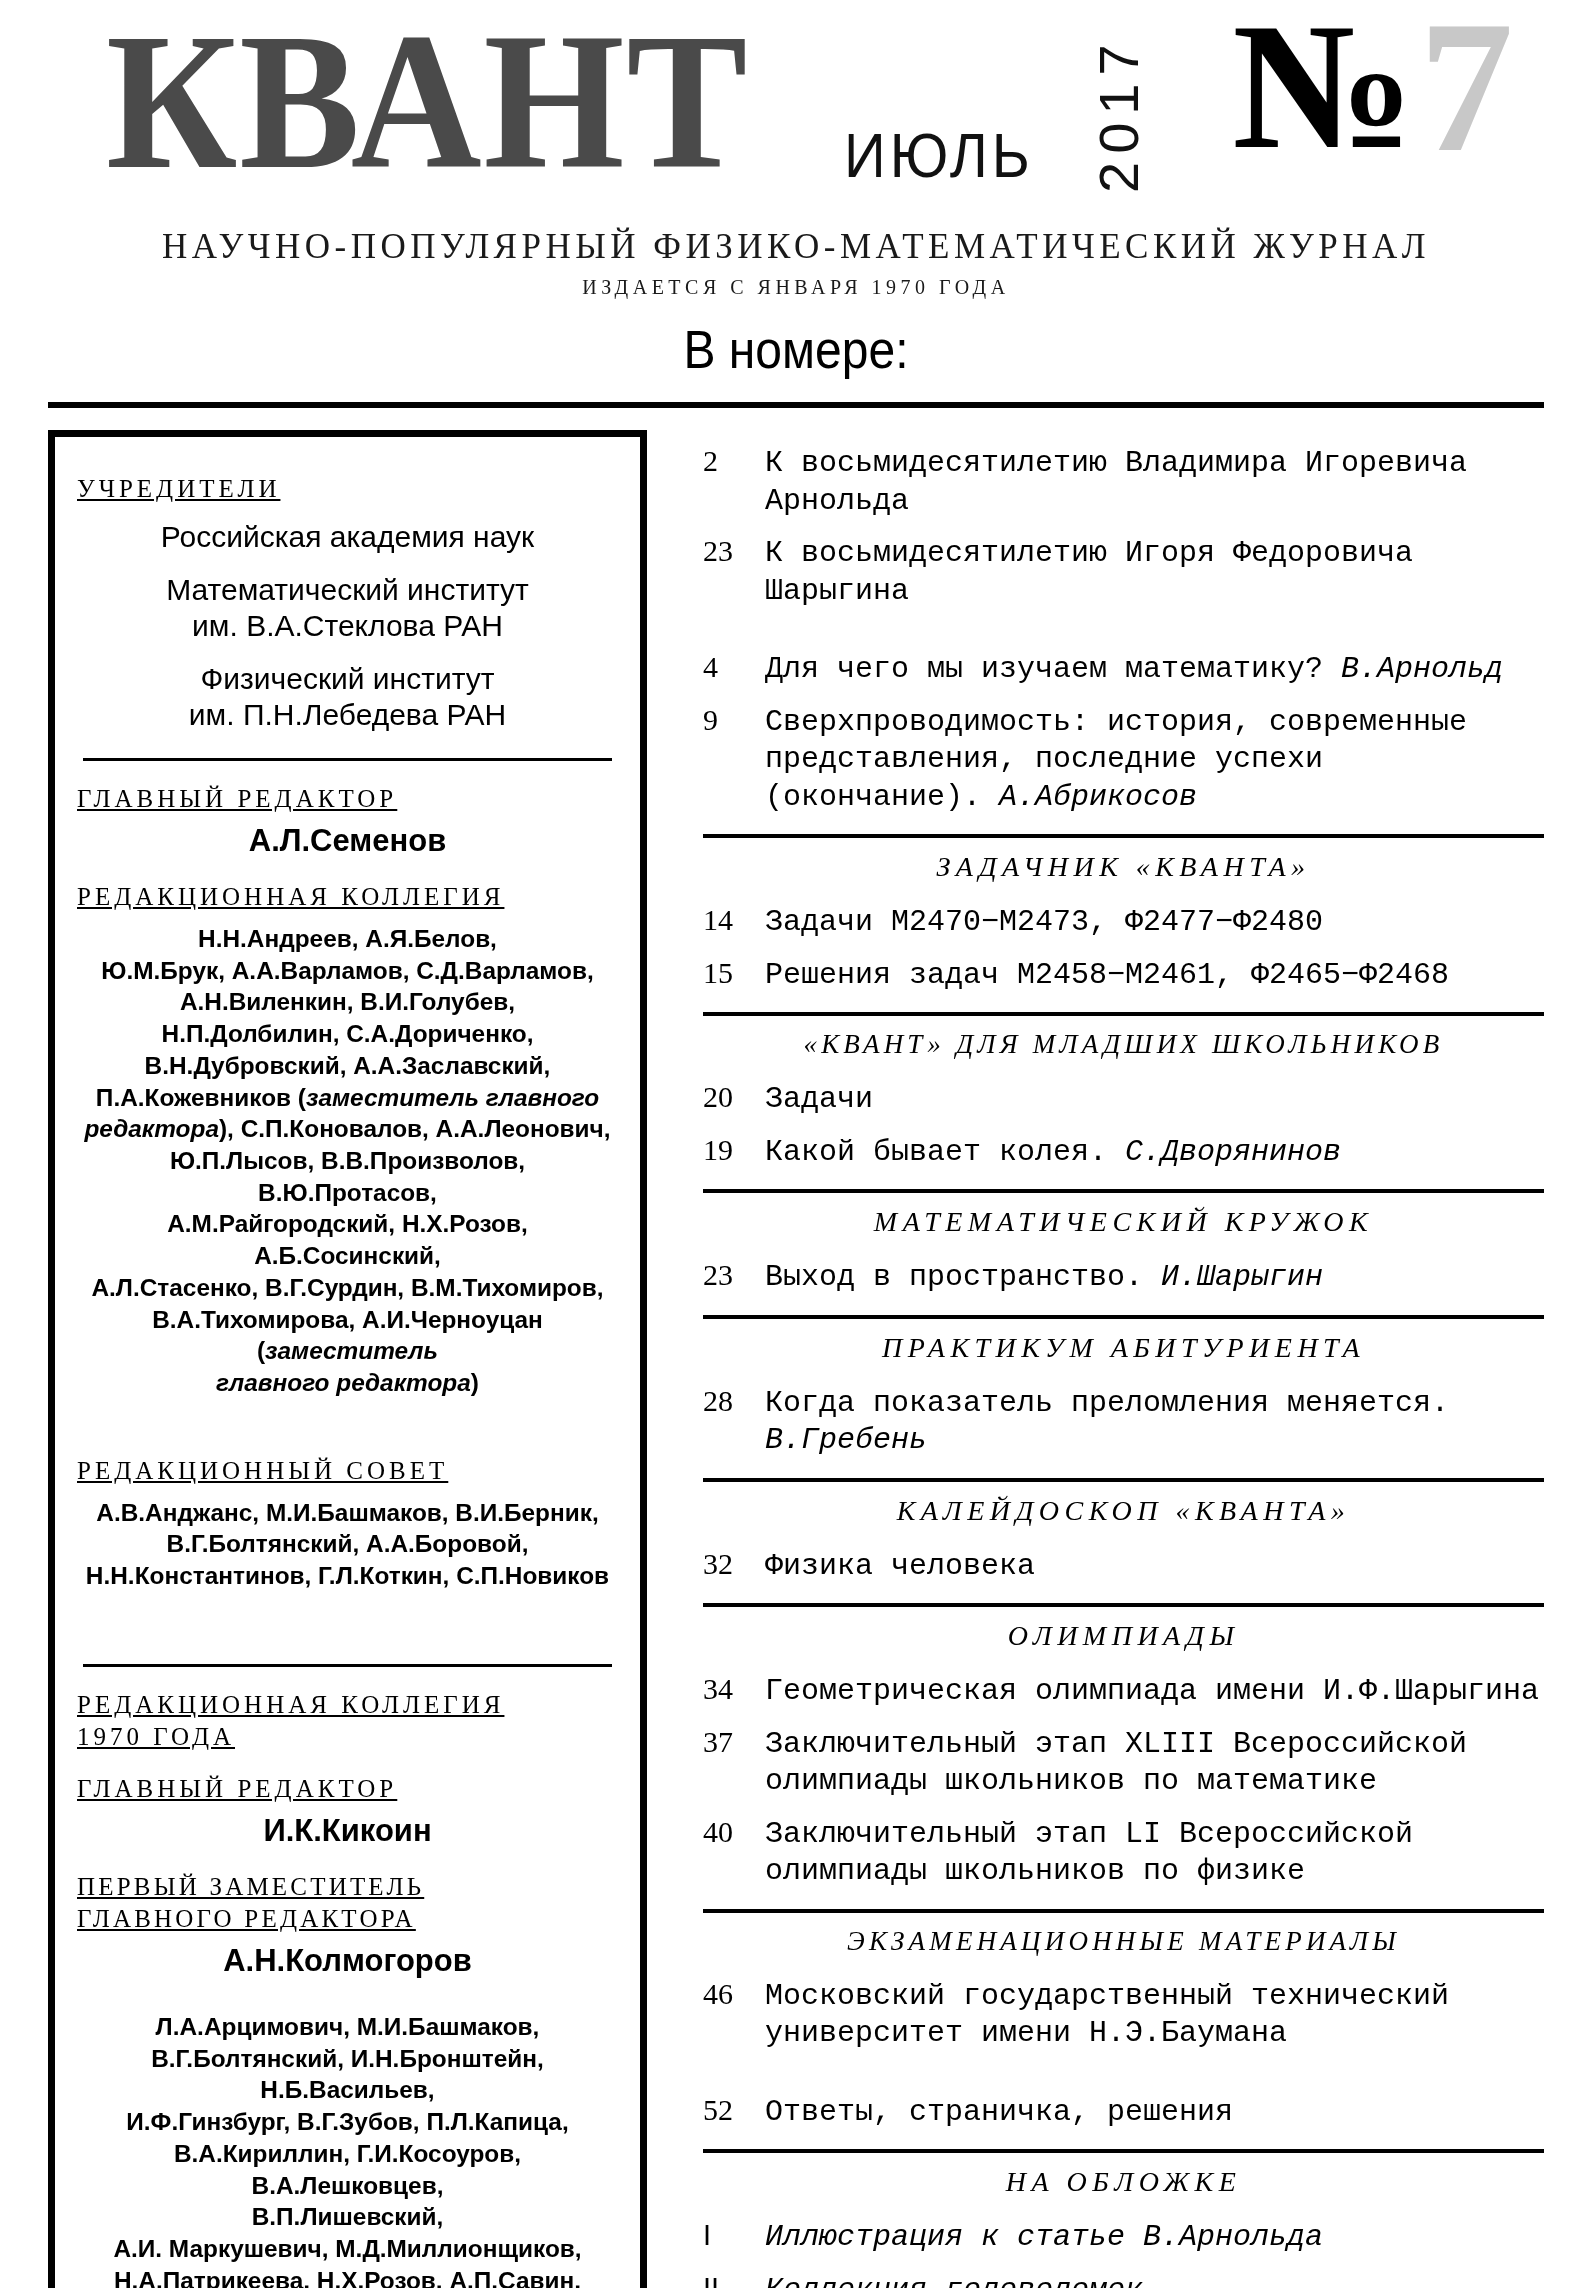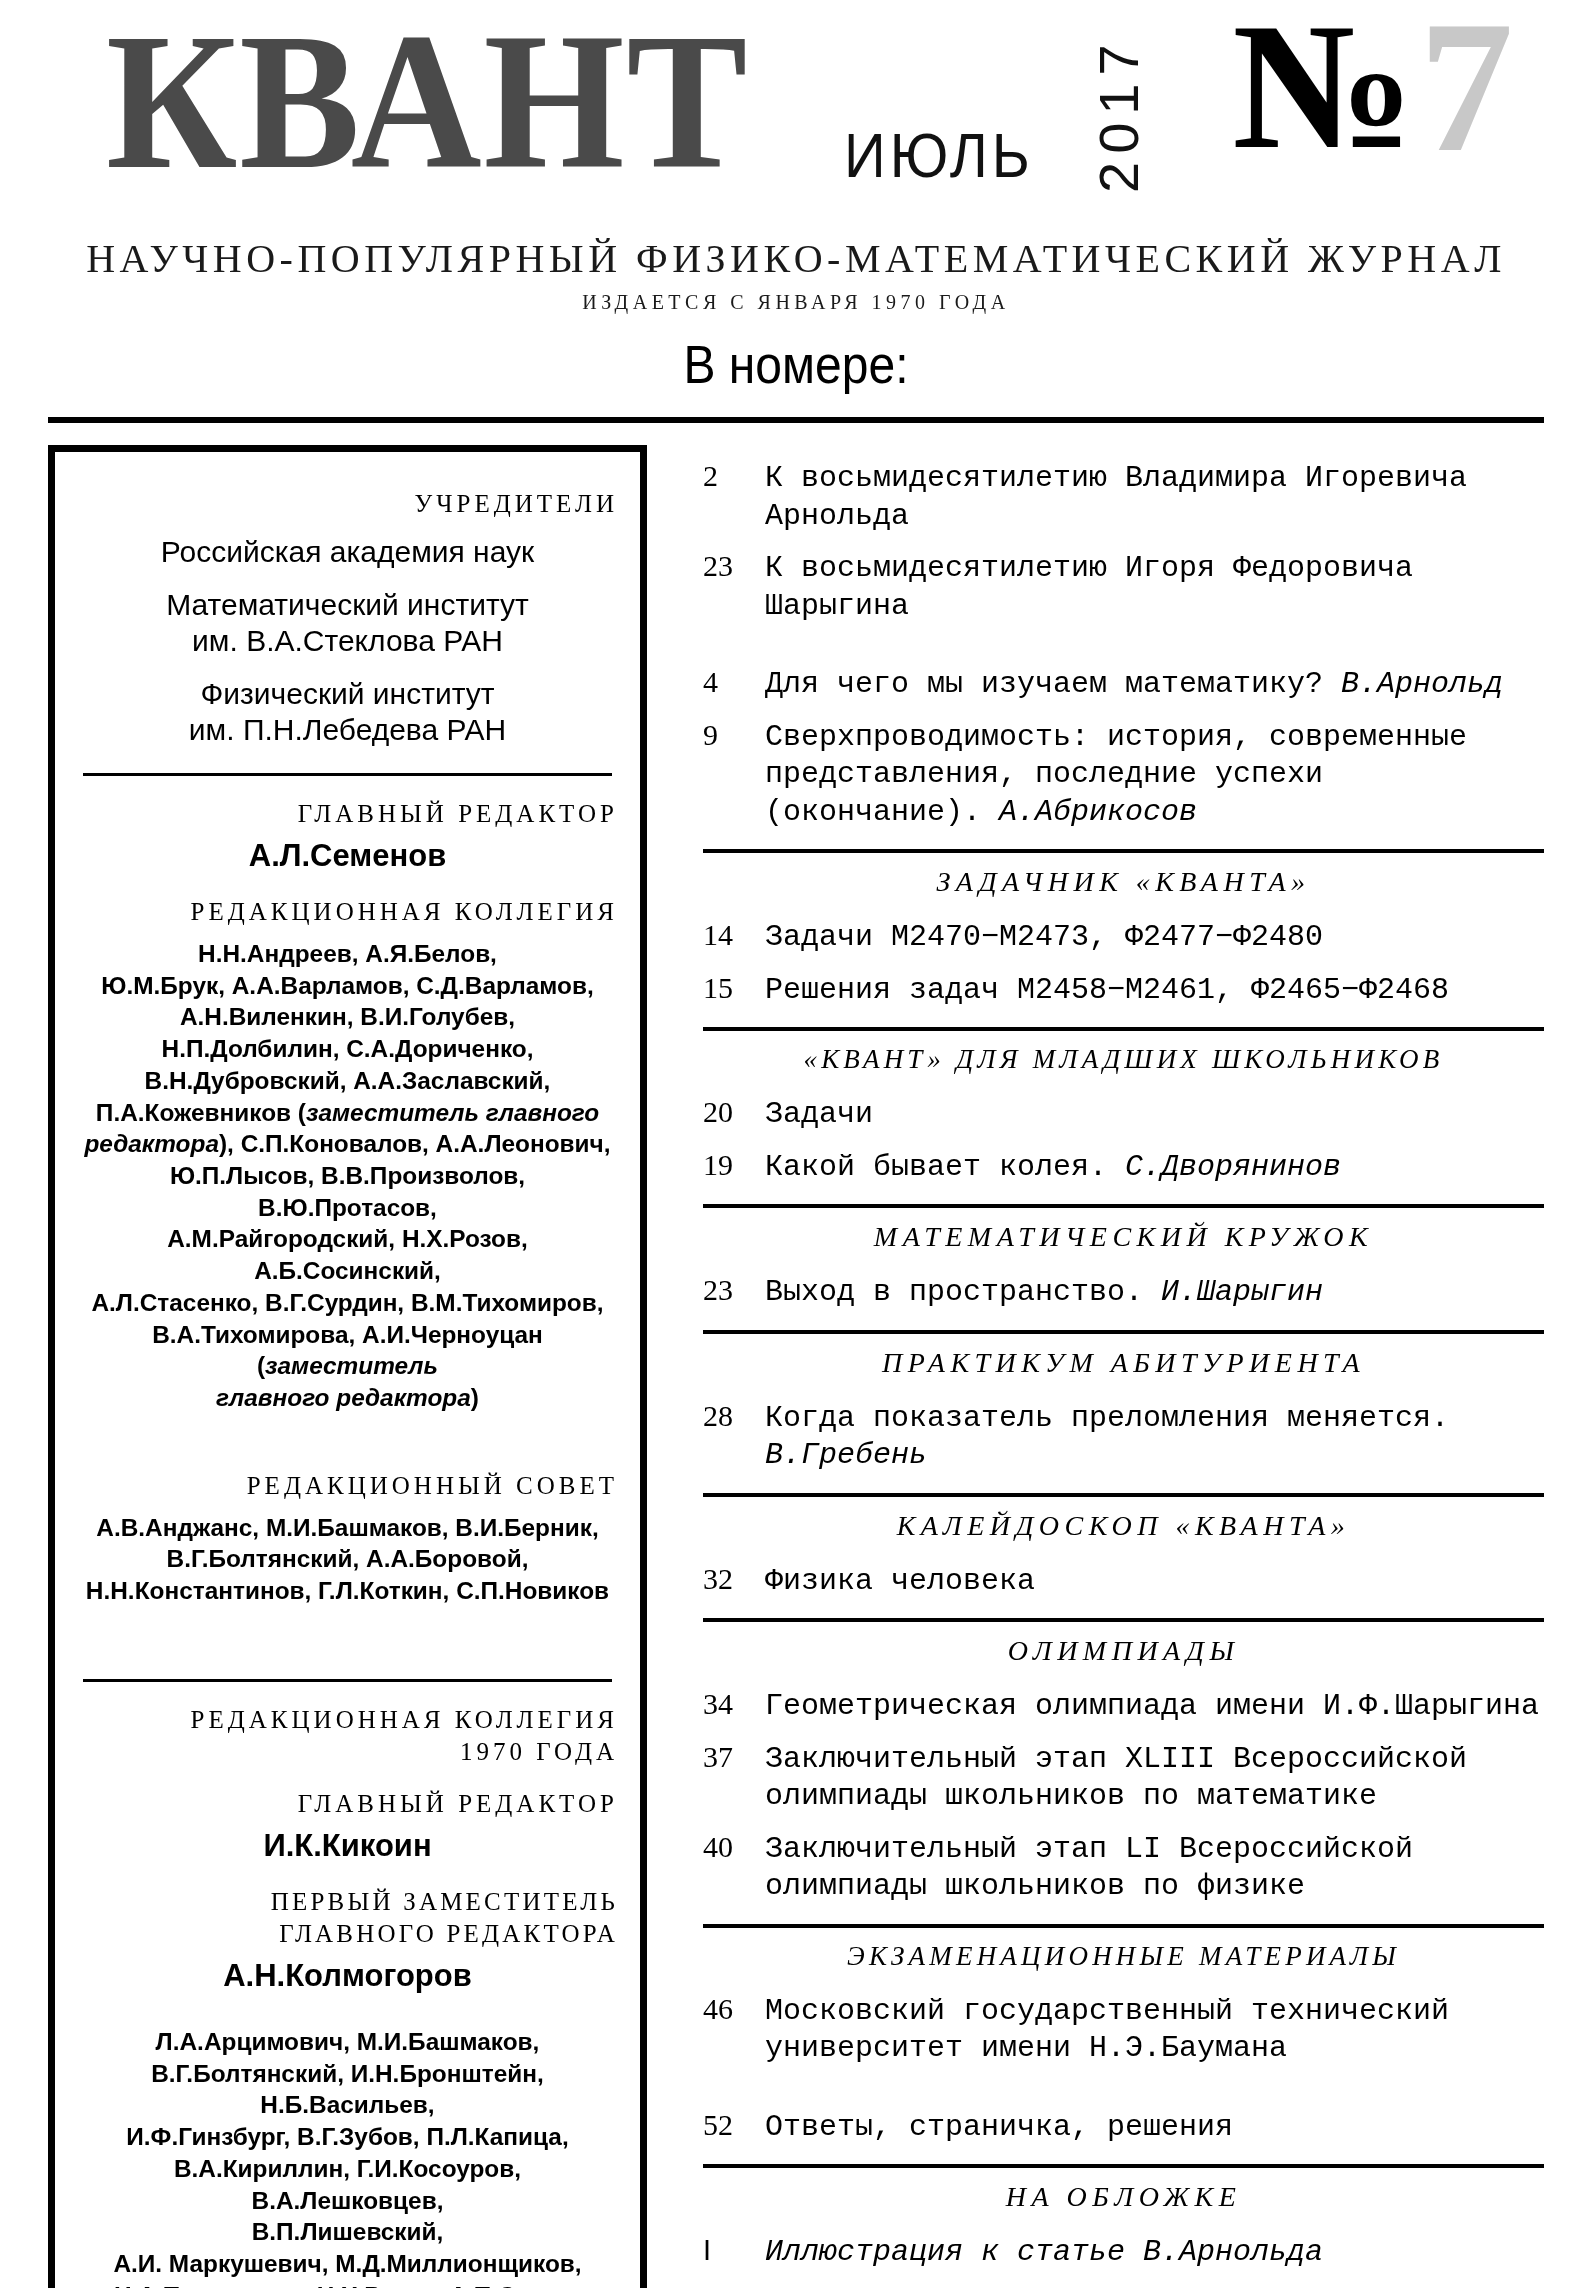--- a/index.html
+++ b/index.html
@@ -69,23 +69,23 @@
     line-height: 1;
   }
 
   
   .sub1, .sub2 {
     text-align: center;
     font-family: "Liberation Serif", serif;
     color: #1a1a1a;
   }
   .sub1 {
-    font-size: 40px;
+    font-size: 35px;
     letter-spacing: 4.5px;
-    margin-top: 8px;
+    margin-top: 0;
     font-family: Liberation Serif, serif;
   }
   .sub2 {
     font-size: 20px;
     letter-spacing: 4.5px;
     margin-top: 9px;
   }
 
   
   .vnomere {
@@ -108,25 +108,26 @@
   .col-left { width: 599px; flex: 0 0 599px; }
   .col-right { flex: 1; padding-left: 56px; }
 
   
   .infobox {
     border: 7px solid #000;
     padding: 14px 22px 18px 22px;
     min-height: 1853px;
   }
   .ib-head {
-    text-align: right;
+    text-align: left;
     font-family: "Liberation Serif", serif;
     font-size: 25px;
     letter-spacing: 4px;
     margin-top: 24px;
+    text-decoration: underline;
   }
   .ib-head.tight { letter-spacing: 3.2px; }
   .ib-line {
     text-align: center;
     font-family: "Liberation Sans", sans-serif;
     font-size: 30px;
     margin-top: 16px;
     line-height: 1.22;
   }
   .ib-line.sub { margin-top: 0; }

